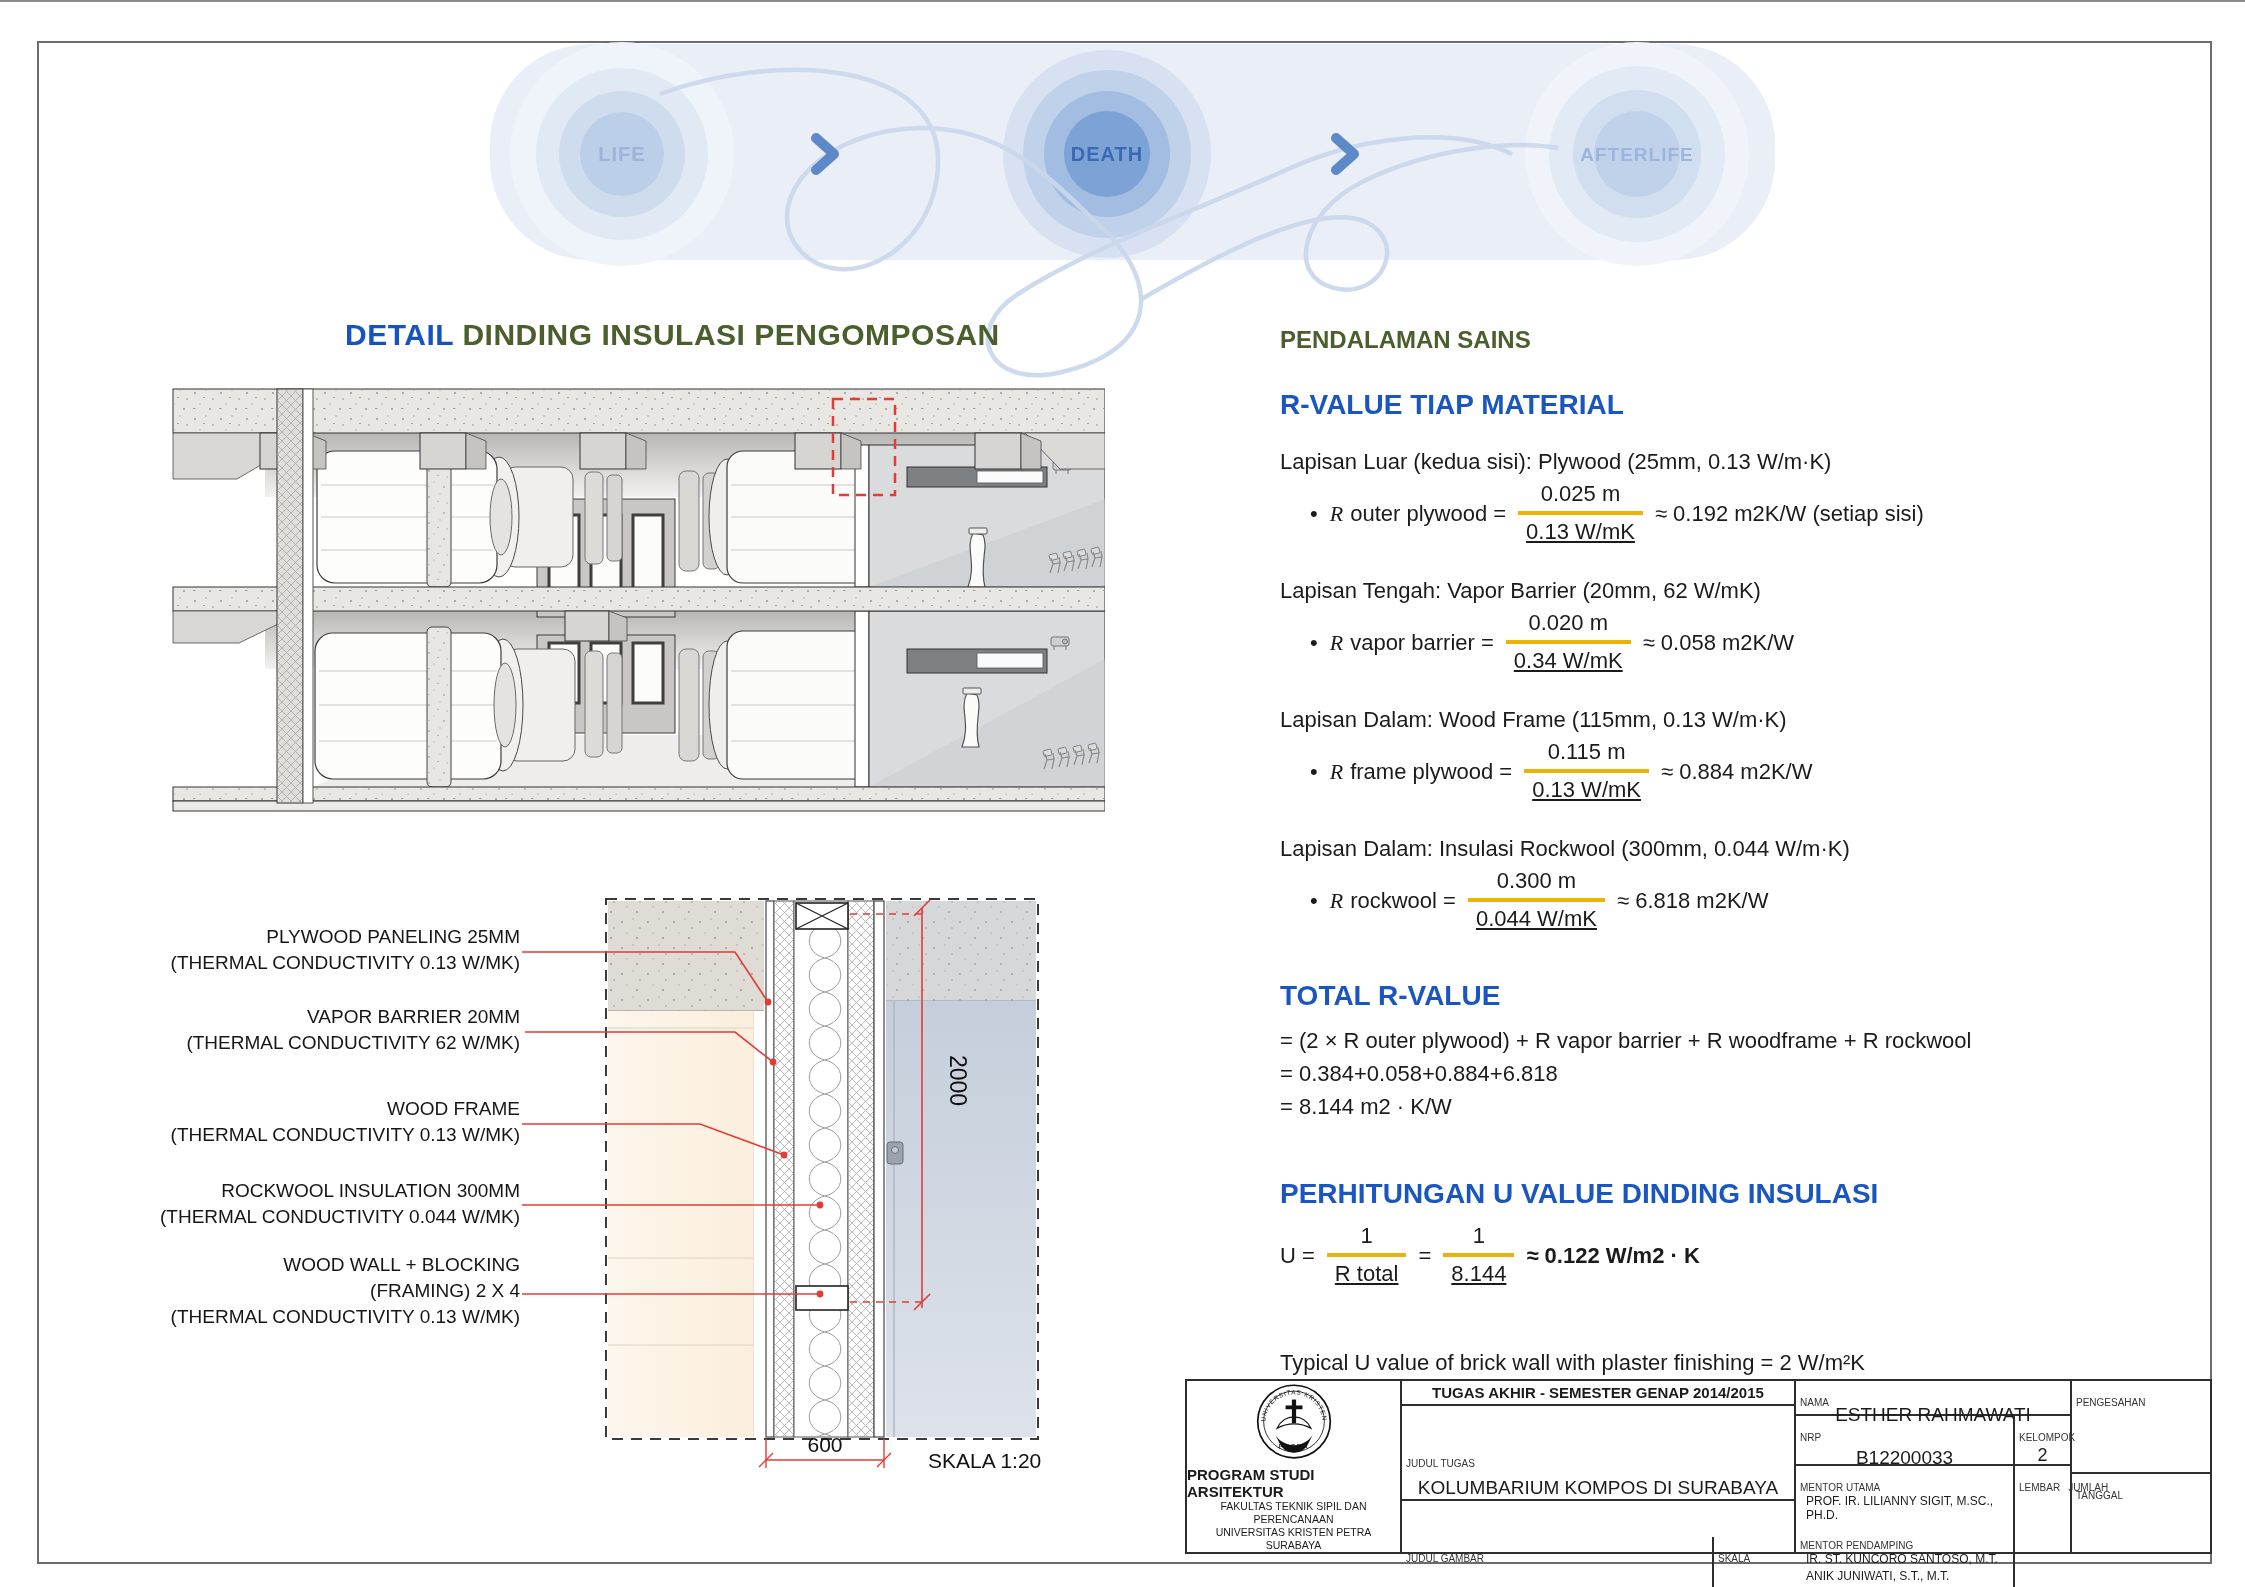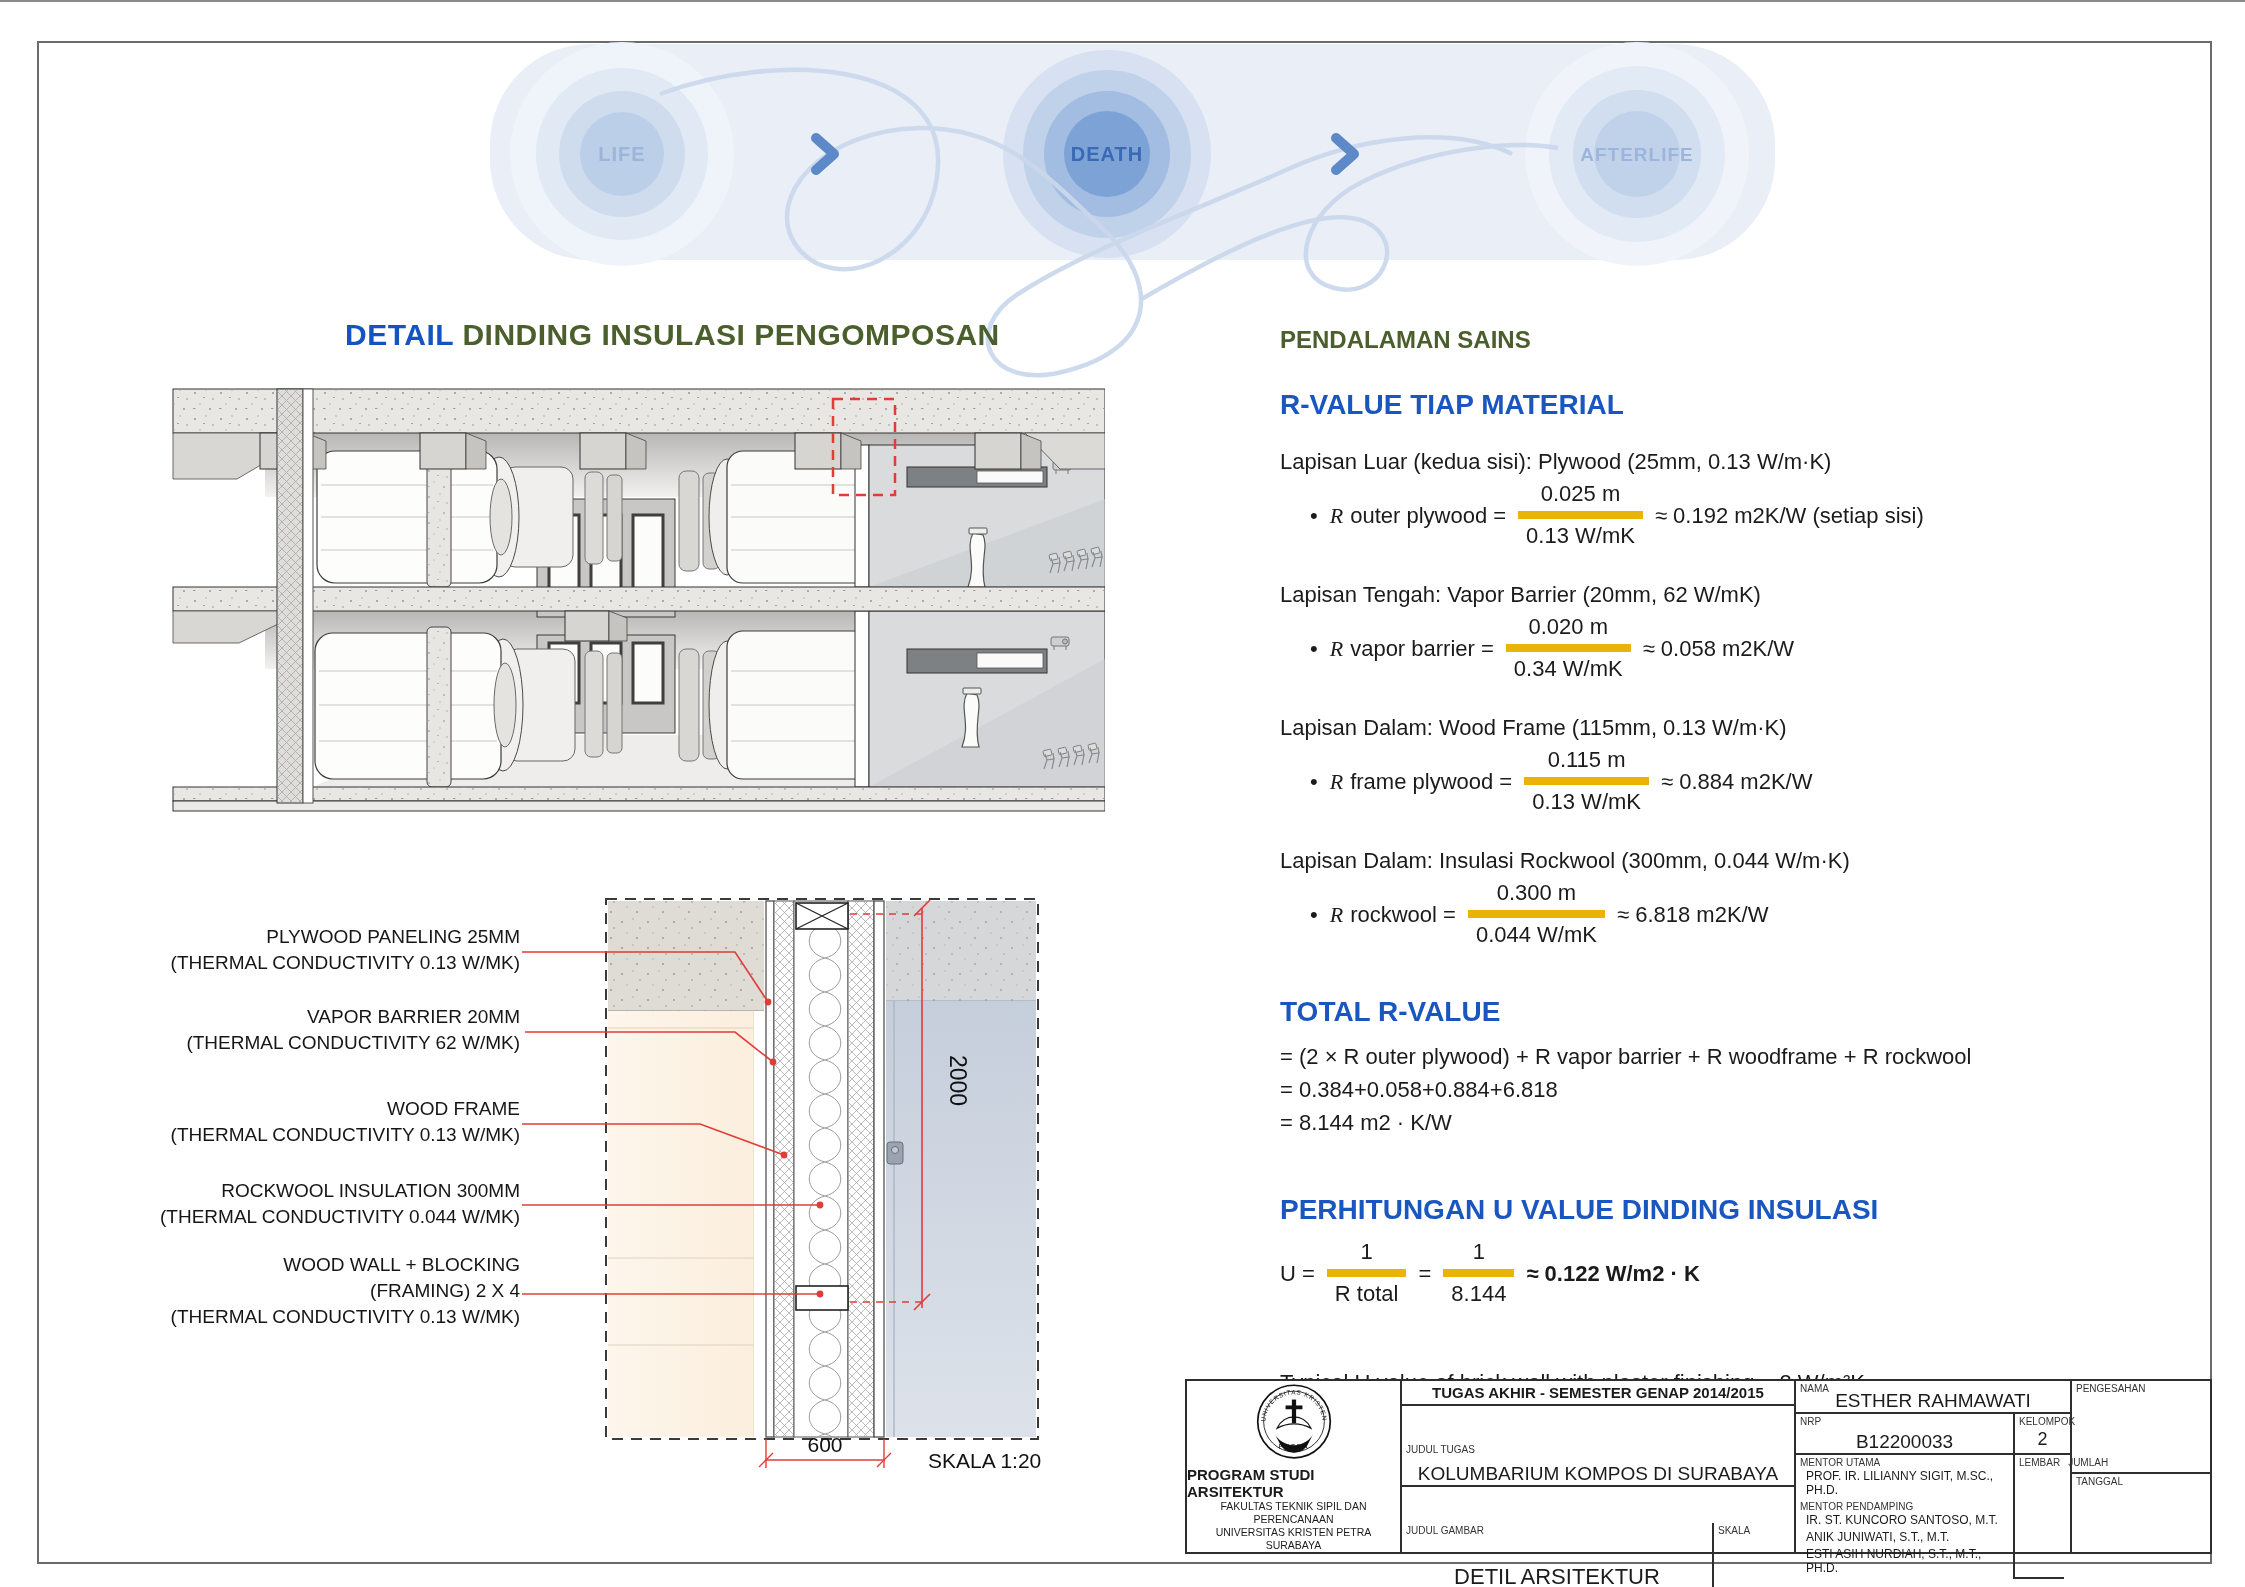--- a/index.html
+++ b/index.html
@@ -16,30 +16,30 @@
   
   .sci{position:absolute;left:1280px;top:322px;width:860px;font-size:22px;line-height:31px;}
   .h-green{color:#4b5f2d;font-weight:bold;font-size:24px;margin:0 0 34px 0;}
   .h-blue{color:#1a56c0;font-weight:bold;font-size:28px;margin:34px 0 14px 0;}
   .intro{margin:26px 0 4px 0;}
   .frow{display:flex;align-items:center;gap:12px;margin:2px 0 10px 30px;}
   .frow .bullet{font-size:22px;}
   .rlbl i{font-style:italic;margin-right:7px;font-family:"Liberation Serif",serif;}
   .frac{display:inline-flex;flex-direction:column;text-align:center;line-height:26px;}
   .frac .num{padding:0 8px 4px 8px;}
-  .frac .den{border-top:8px solid #eab308;padding:4px 8px 0 8px;}
+  .frac .den{border-top:4px solid #eab308;padding:4px 8px 0 8px;text-decoration:underline;}
   .total-line{margin:2px 0;}
   .u-res{font-weight:bold;}
   .note{margin-top:30px;}
   
   .dlab{position:absolute;width:380px;text-align:right;font-size:19px;line-height:26px;color:#161616;}
   
   .tb{position:absolute;left:1185px;top:1377px;width:1023px;height:171px;border:2px solid #2e2e2e;
       display:flex;font-size:12px;background:#fff;}
-  .tb .cell-label{font-size:10px;color:#333;padding:2px 4px 0 4px;text-align:left;}
+  .tb .cell-label{font-size:10px;color:#333;padding:16px 4px 0 4px;text-align:left;}
   .tb-col1{width:213px;border-right:2px solid #2e2e2e;display:flex;flex-direction:column;align-items:center;justify-content:flex-start;}
   .tb-col2{width:392px;border-right:2px solid #2e2e2e;display:flex;flex-direction:column;gap:36px;}
   .tb-col3{width:274px;border-right:2px solid #2e2e2e;display:flex;flex-direction:column;}
   .tb-col4{flex:1;display:flex;flex-direction:column;}
   .tb-org1{font-weight:bold;font-size:15px;margin-top:4px;}
   .tb-org-small{font-size:10.5px;line-height:13px;text-align:center;}
   .tb-header{border-bottom:2px solid #2e2e2e;font-weight:bold;font-size:15px;text-align:center;padding:3px 0;}
   .tb-judul{border-bottom:2px solid #2e2e2e;height:58px;}
   .tb-judul .val{font-size:19px;text-align:center;margin-top:8px;}
   .tb-gambar{flex:1;display:flex;}

